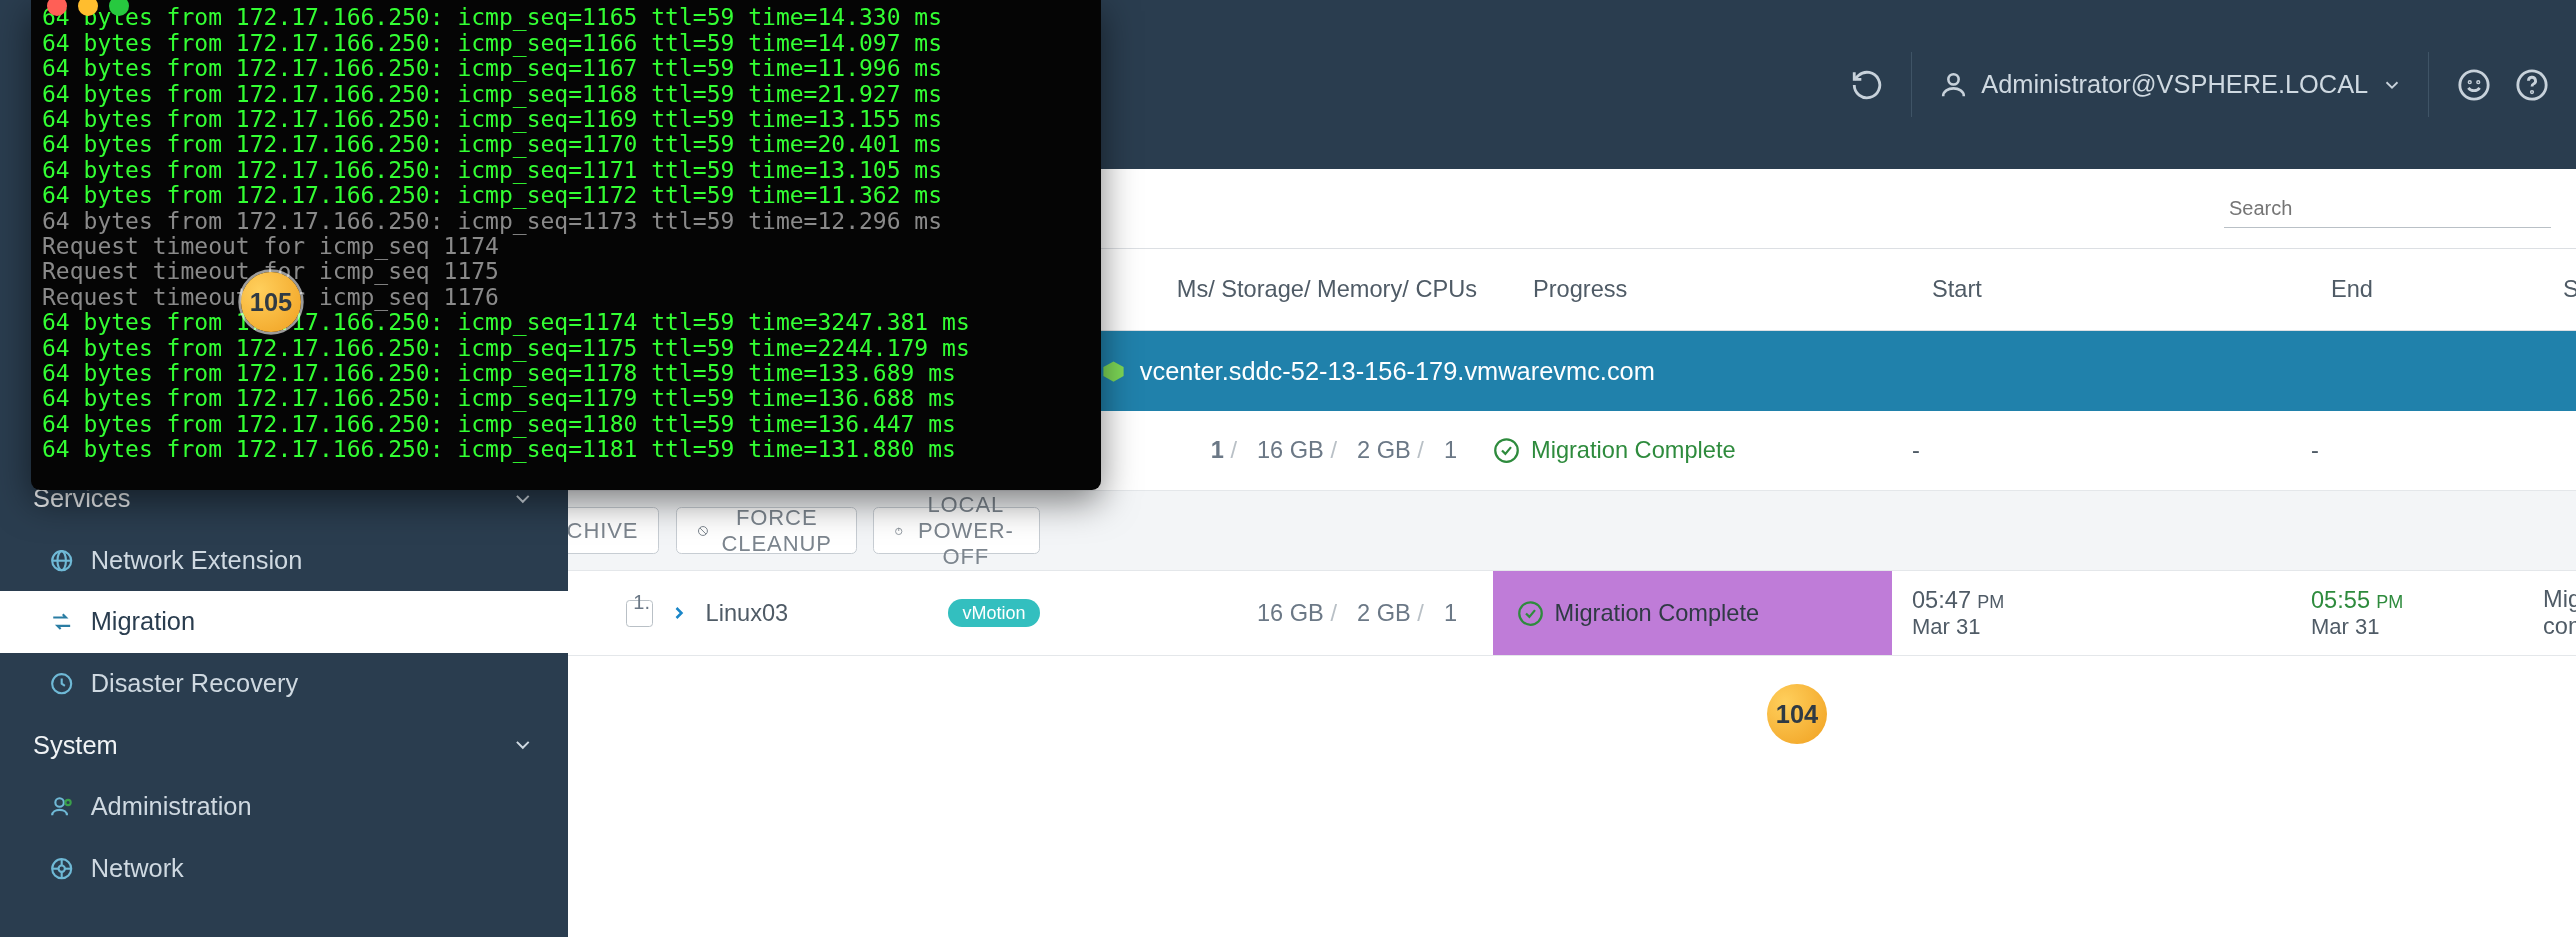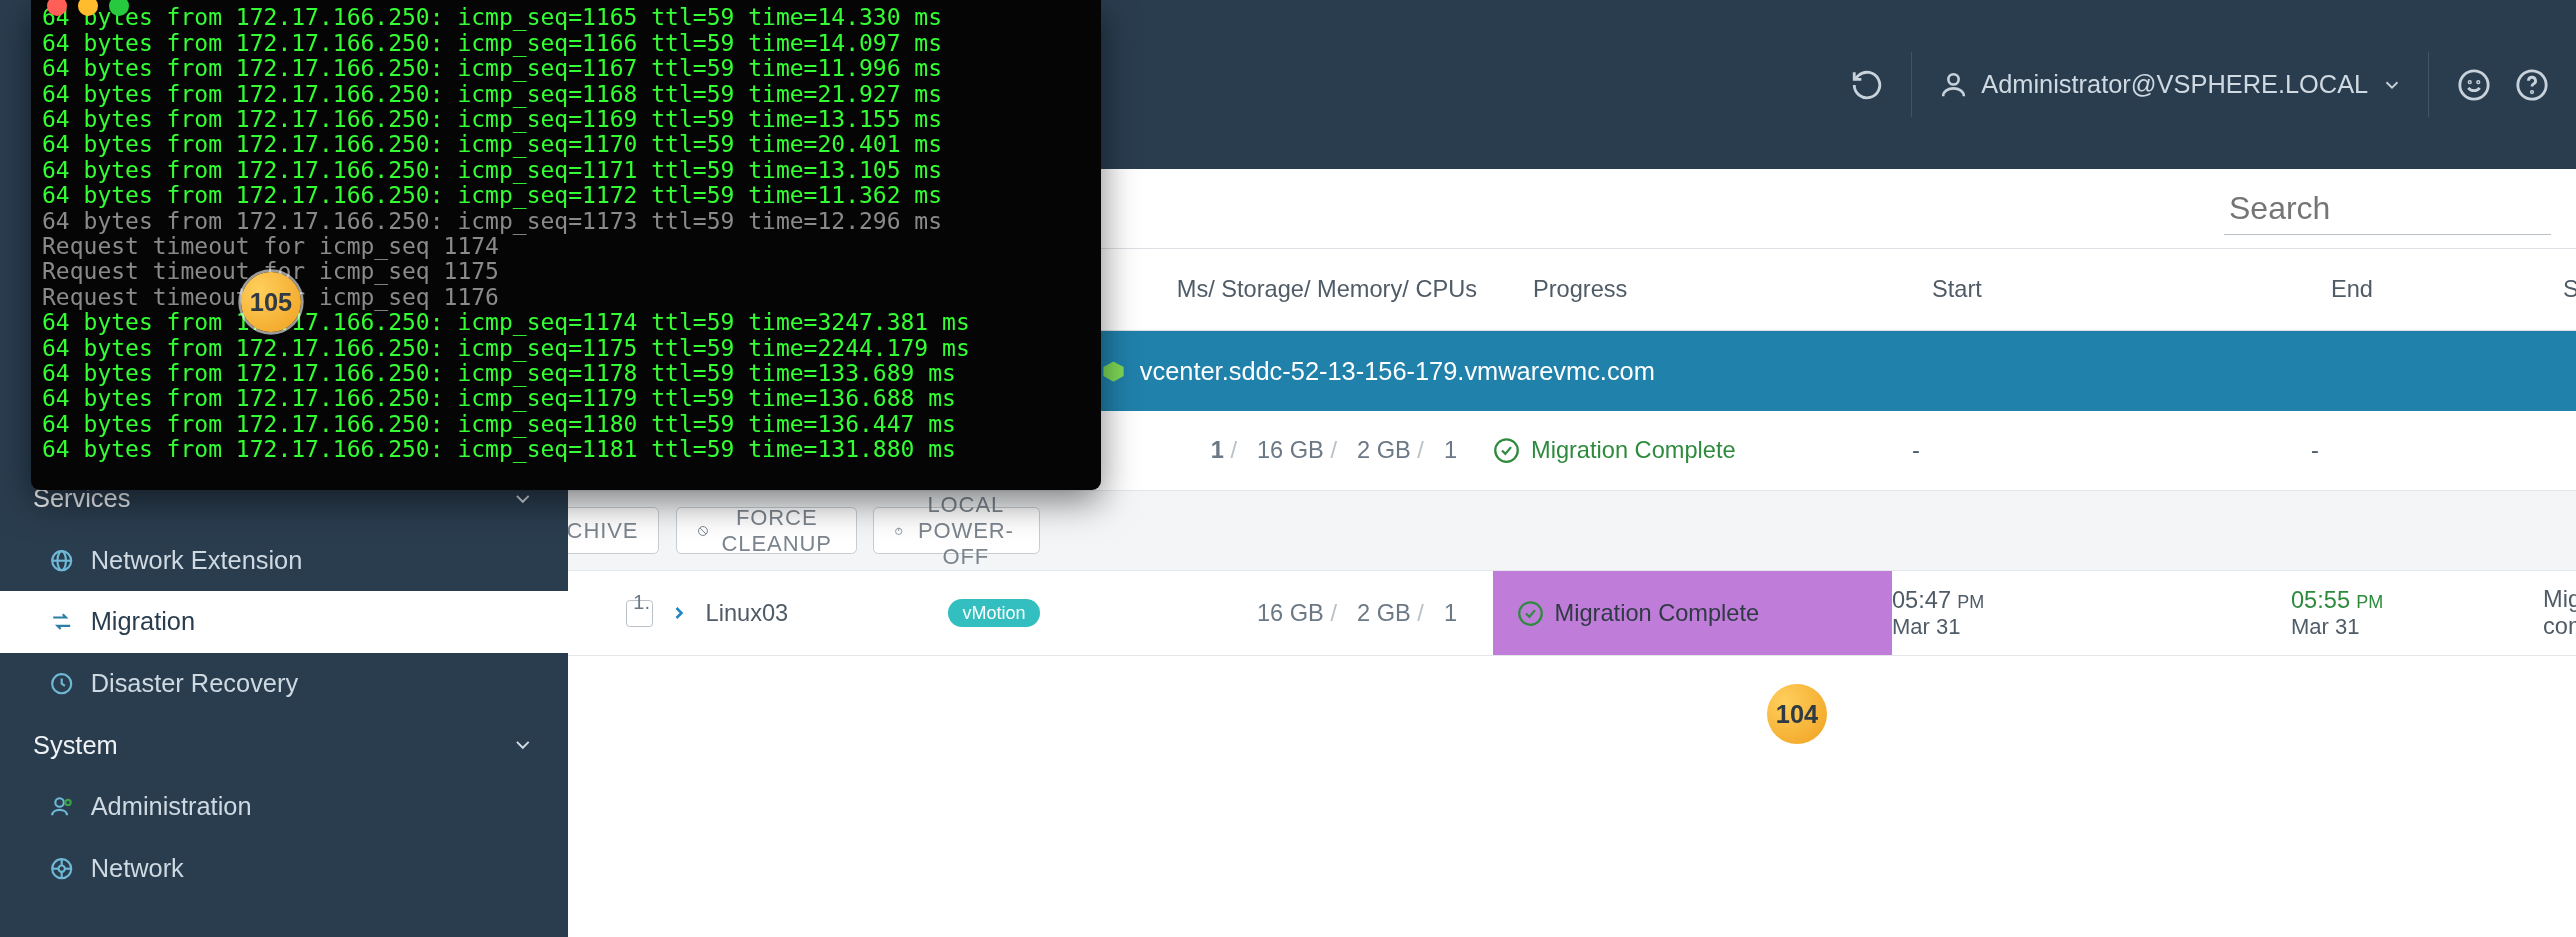--- a/index.html
+++ b/index.html
@@ -34,21 +34,21 @@
     padding: 0 25.4px; gap: 20px;
   }
   .btn {
     display: inline-flex; align-items: center; gap: 9px;
     border: 1.8px solid #1a86c8; color: #1a86c8; background: #fff;
     padding: 9px 23.6px; border-radius: 5.4px; font-size: 23.6px; letter-spacing: 0.9px;
     cursor: pointer; height: 47px;
   }
   .search-global {
     margin-left: auto; width: 327px; border: none; border-bottom: 1.8px solid #b9c0c6;
-    font-size: 32px; padding: 7.3px 5.4px; background: transparent; color: #3b82f6;
+    font-size: 20px; padding: 7.3px 5.4px; background: transparent; color: #3b82f6;
   }
   
   .cols {
     display: grid;
     grid-template-columns: 925px 399px 399px 232px 232px 254px;
     align-items: center; height: 82px; font-size: 23.6px; color: #4f5b66;
     border-bottom: 0.9px solid #dcdfe3; padding-left: 20px;
   }
   .cols .cell { padding-left: 20px; }
   
@@ -89,21 +89,21 @@
     grid-template-columns: 494px 431px 399px 399px 232px 232px 254px;
     height: 85px; border-bottom: 0.9px solid #e4e7ea; align-items: center;
   }
   .vmrow .idx { position: absolute; margin-left: 7.3px; margin-top: -22px; font-size: 20px; color: #6b7886; }
   .vmrow .vm { display: flex; align-items: center; gap: 16.3px; padding-left: 58px; color: #4f5b66; font-size: 23.6px; }
   .vmrow .figs { color: #6b7886; font-size: 23.6px; display: flex; gap: 20px; justify-content: flex-end; padding-right: 36px; }
   .vmrow .figs span.sl { color: #b9c0c6; }
   .vmrow .prog { position: relative; height: 100%; display: flex; align-items: center; }
   .vmrow .prog .bar { position: absolute; inset: 0; background: #bf7cd8; }
   .vmrow .prog .inner { position: relative; display: flex; align-items: center; gap: 11px; padding-left: 23.6px; color: #2f3a44; font-size: 23.6px; }
-  .vmrow .dt { font-size: 22px; color: #4f5b66; line-height: 1.2; }
+  .vmrow .dt { padding-left: 20px; font-size: 22px; color: #4f5b66; line-height: 1.2; }
   .vmrow .dt .t { font-size: 23.6px; }
   .vmrow .dt .ampm { font-size: 18px; }
   .vmrow .dt.green .t, .vmrow .dt.green .ampm { color: #2e8b3d; }
   .vmrow .status { padding-left: 20px; color: #4f5b66; font-size: 23.6px; }
   .badge {
     background: #33bfbf; color: #fff; border-radius: 18px; font-size: 18px; padding: 3.6px 14.5px;
     margin-left: auto; margin-right: 22px;
   }
   .chk { width: 27px; height: 27px; border: 1.8px solid #b9c0c6; border-radius: 3.6px; }
   

